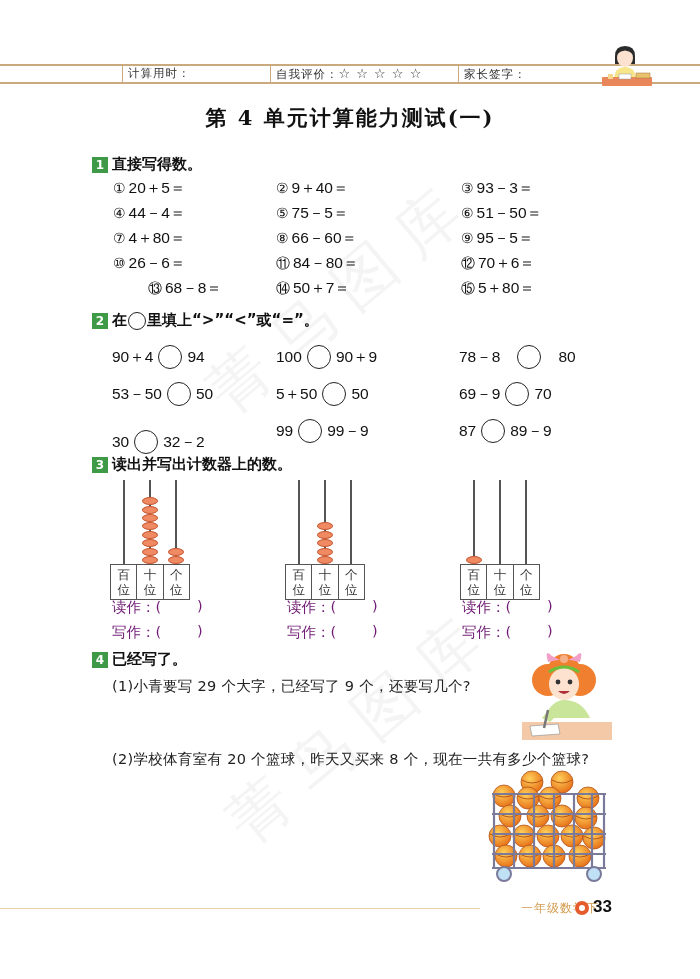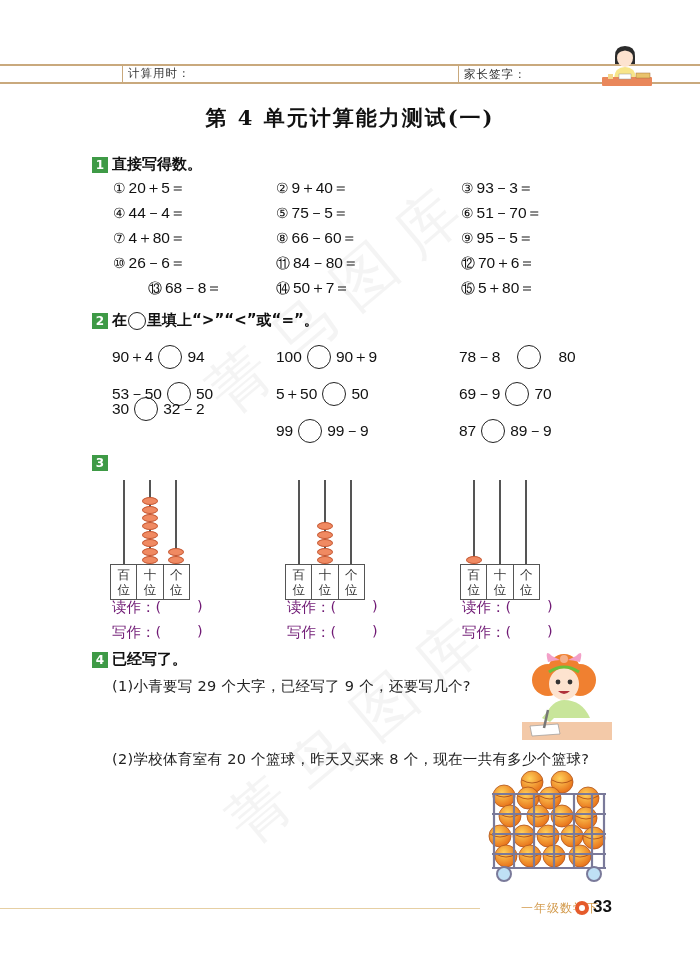--- a/index.html
+++ b/index.html
@@ -57,20 +57,21 @@
   .watermark { position: absolute; font-family: "DejaVu Serif", serif; font-size: 62px; color: rgba(0,0,0,0.045); transform: rotate(-40deg); pointer-events: none; white-space: nowrap; }
 </style>
 </head>
 <body>
 
 <div class="watermark" style="left:180px; top:260px;">菁 鸟 图 库</div>
 <div class="watermark" style="left:200px; top:690px;">菁 鸟 图 库</div>
 
 <div class="header-strip">
   <div class="header-cell hc1"><span>计算用时：</span></div>
+  <div class="header-cell hc2"><span>自我评价：</span><span style="font-size:13px;">☆ ☆ ☆ ☆ ☆</span></div>
   <div class="header-cell hc3"><span>家长签字：</span></div>
 </div>
 
 <svg class="teacher" viewBox="0 0 56 44">
   <path d="M17 12 Q17 2 27 2 Q37 2 37 12 L37 20 L17 20 Z" fill="#2b2b2b"></path>
   <ellipse cx="27" cy="14" rx="8" ry="9" fill="#fde3cf"></ellipse>
   <path d="M19 10 Q27 3 35 10 L35 7 Q27 0 19 7 Z" fill="#2b2b2b"></path>
   <path d="M16 34 Q17 23 27 23 Q37 23 38 34 Z" fill="#f7e58a"></path>
   <rect x="4" y="33" width="50" height="9" rx="1" fill="#e9875a"></rect>
   <rect x="21" y="30" width="12" height="5" fill="#fff" stroke="#999" stroke-width="0.5"></rect>
@@ -84,21 +85,21 @@
   <span class="sec-num">1</span>
   <span>直接写得数。</span>
 </div>
 
 <div id="calc-grid">
     <div class="calc" style="left: 113px; top: 178px;"><span class="n">①</span><span>20＋5＝</span></div>
     <div class="calc" style="left: 276px; top: 178px;"><span class="n">②</span><span>9＋40＝</span></div>
     <div class="calc" style="left: 461px; top: 178px;"><span class="n">③</span><span>93－3＝</span></div>
     <div class="calc" style="left: 113px; top: 203px;"><span class="n">④</span><span>44－4＝</span></div>
     <div class="calc" style="left: 276px; top: 203px;"><span class="n">⑤</span><span>75－5＝</span></div>
-    <div class="calc" style="left: 461px; top: 203px;"><span class="n">⑥</span><span>51－70＝</span></div>
+    <div class="calc" style="left: 461px; top: 203px;"><span class="n">⑥</span><span>51－50＝</span></div>
     <div class="calc" style="left: 113px; top: 228px;"><span class="n">⑦</span><span>4＋80＝</span></div>
     <div class="calc" style="left: 276px; top: 228px;"><span class="n">⑧</span><span>66－60＝</span></div>
     <div class="calc" style="left: 461px; top: 228px;"><span class="n">⑨</span><span>95－5＝</span></div>
     <div class="calc" style="left: 113px; top: 253px;"><span class="n">⑩</span><span>26－6＝</span></div>
     <div class="calc" style="left: 276px; top: 253px;"><span class="n">⑪</span><span>84－80＝</span></div>
     <div class="calc" style="left: 461px; top: 253px;"><span class="n">⑫</span><span>70＋6＝</span></div>
     <div class="calc" style="left: 113px; top: 278px; margin-left: 35px;"><span class="n">⑬</span><span>68－8＝</span></div>
     <div class="calc" style="left: 276px; top: 278px;"><span class="n">⑭</span><span>50＋7＝</span></div>
     <div class="calc" style="left: 461px; top: 278px;"><span class="n">⑮</span><span>5＋80＝</span></div>
   </div>
@@ -134,39 +135,40 @@
     <div class="cmp" style="left: 276px; top: 382px;">
       <span>5＋50</span>
       <span class="circle"></span>
       <span>50</span>
     </div>
     <div class="cmp" style="left: 459px; top: 382px;">
       <span>69－9</span>
       <span class="circle"></span>
       <span>70</span>
     </div>
-    <div class="cmp" style="left: 112px; top: 397px; align-items: center;">
+    <div class="cmp" style="left: 112px; top: 430px; align-items: center;">
       <span>30</span>
       <span class="circle"></span>
       <span>32－2</span>
     </div>
     <div class="cmp" style="left: 276px; top: 419px;">
       <span>99</span>
       <span class="circle"></span>
       <span>99－9</span>
     </div>
     <div class="cmp" style="left: 459px; top: 419px;">
       <span>87</span>
       <span class="circle"></span>
       <span>89－9</span>
     </div>
   </div>
 
 <div class="section-head" style="top:455px;">
   <span class="sec-num">3</span>
+  <span>读出并写出计数器上的数。</span>
 </div>
 
 <div id="abacus-area">
     <div class="abacus" style="left: 110px; top: 480px;">
       <div class="rod" style="left: 13px;"></div>
       <div class="rod" style="left: 39px;"></div>
       <div class="bead" style="left: 32px; top: 76px;"></div>
       <div class="bead" style="left: 32px; top: 67.6px;"></div>
       <div class="bead" style="left: 32px; top: 59.2px;"></div>
       <div class="bead" style="left: 32px; top: 50.8px;"></div>

